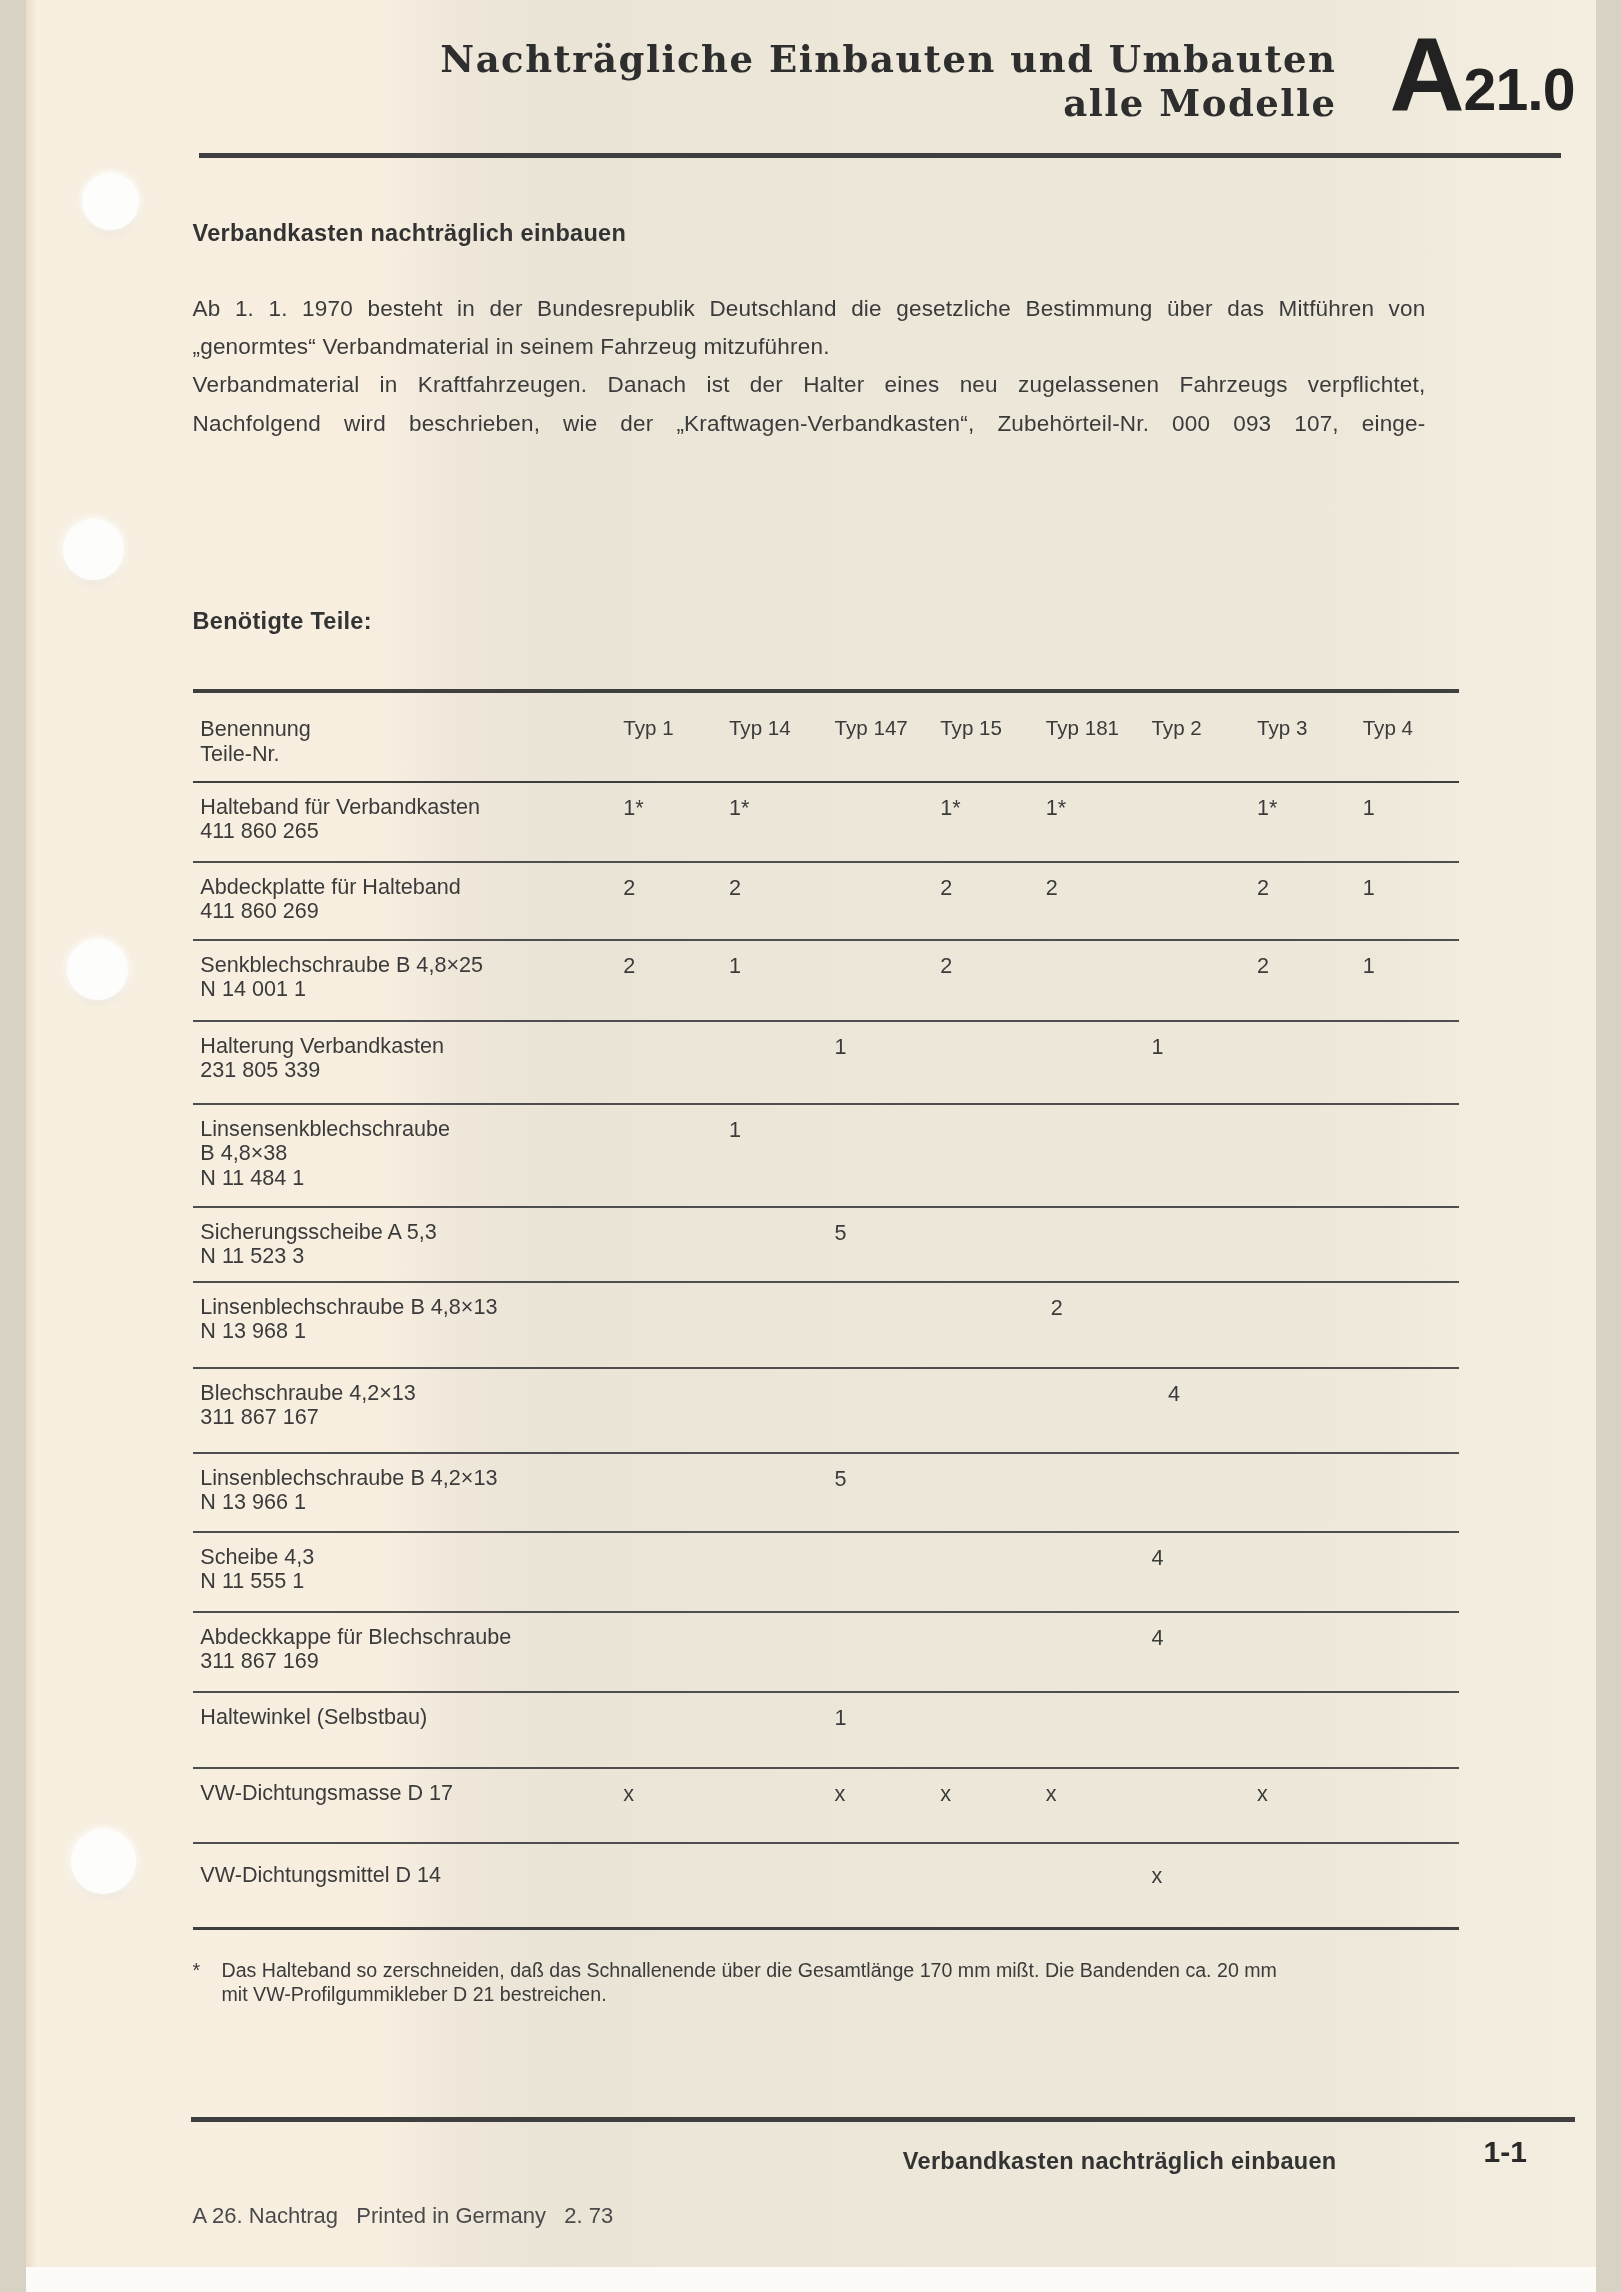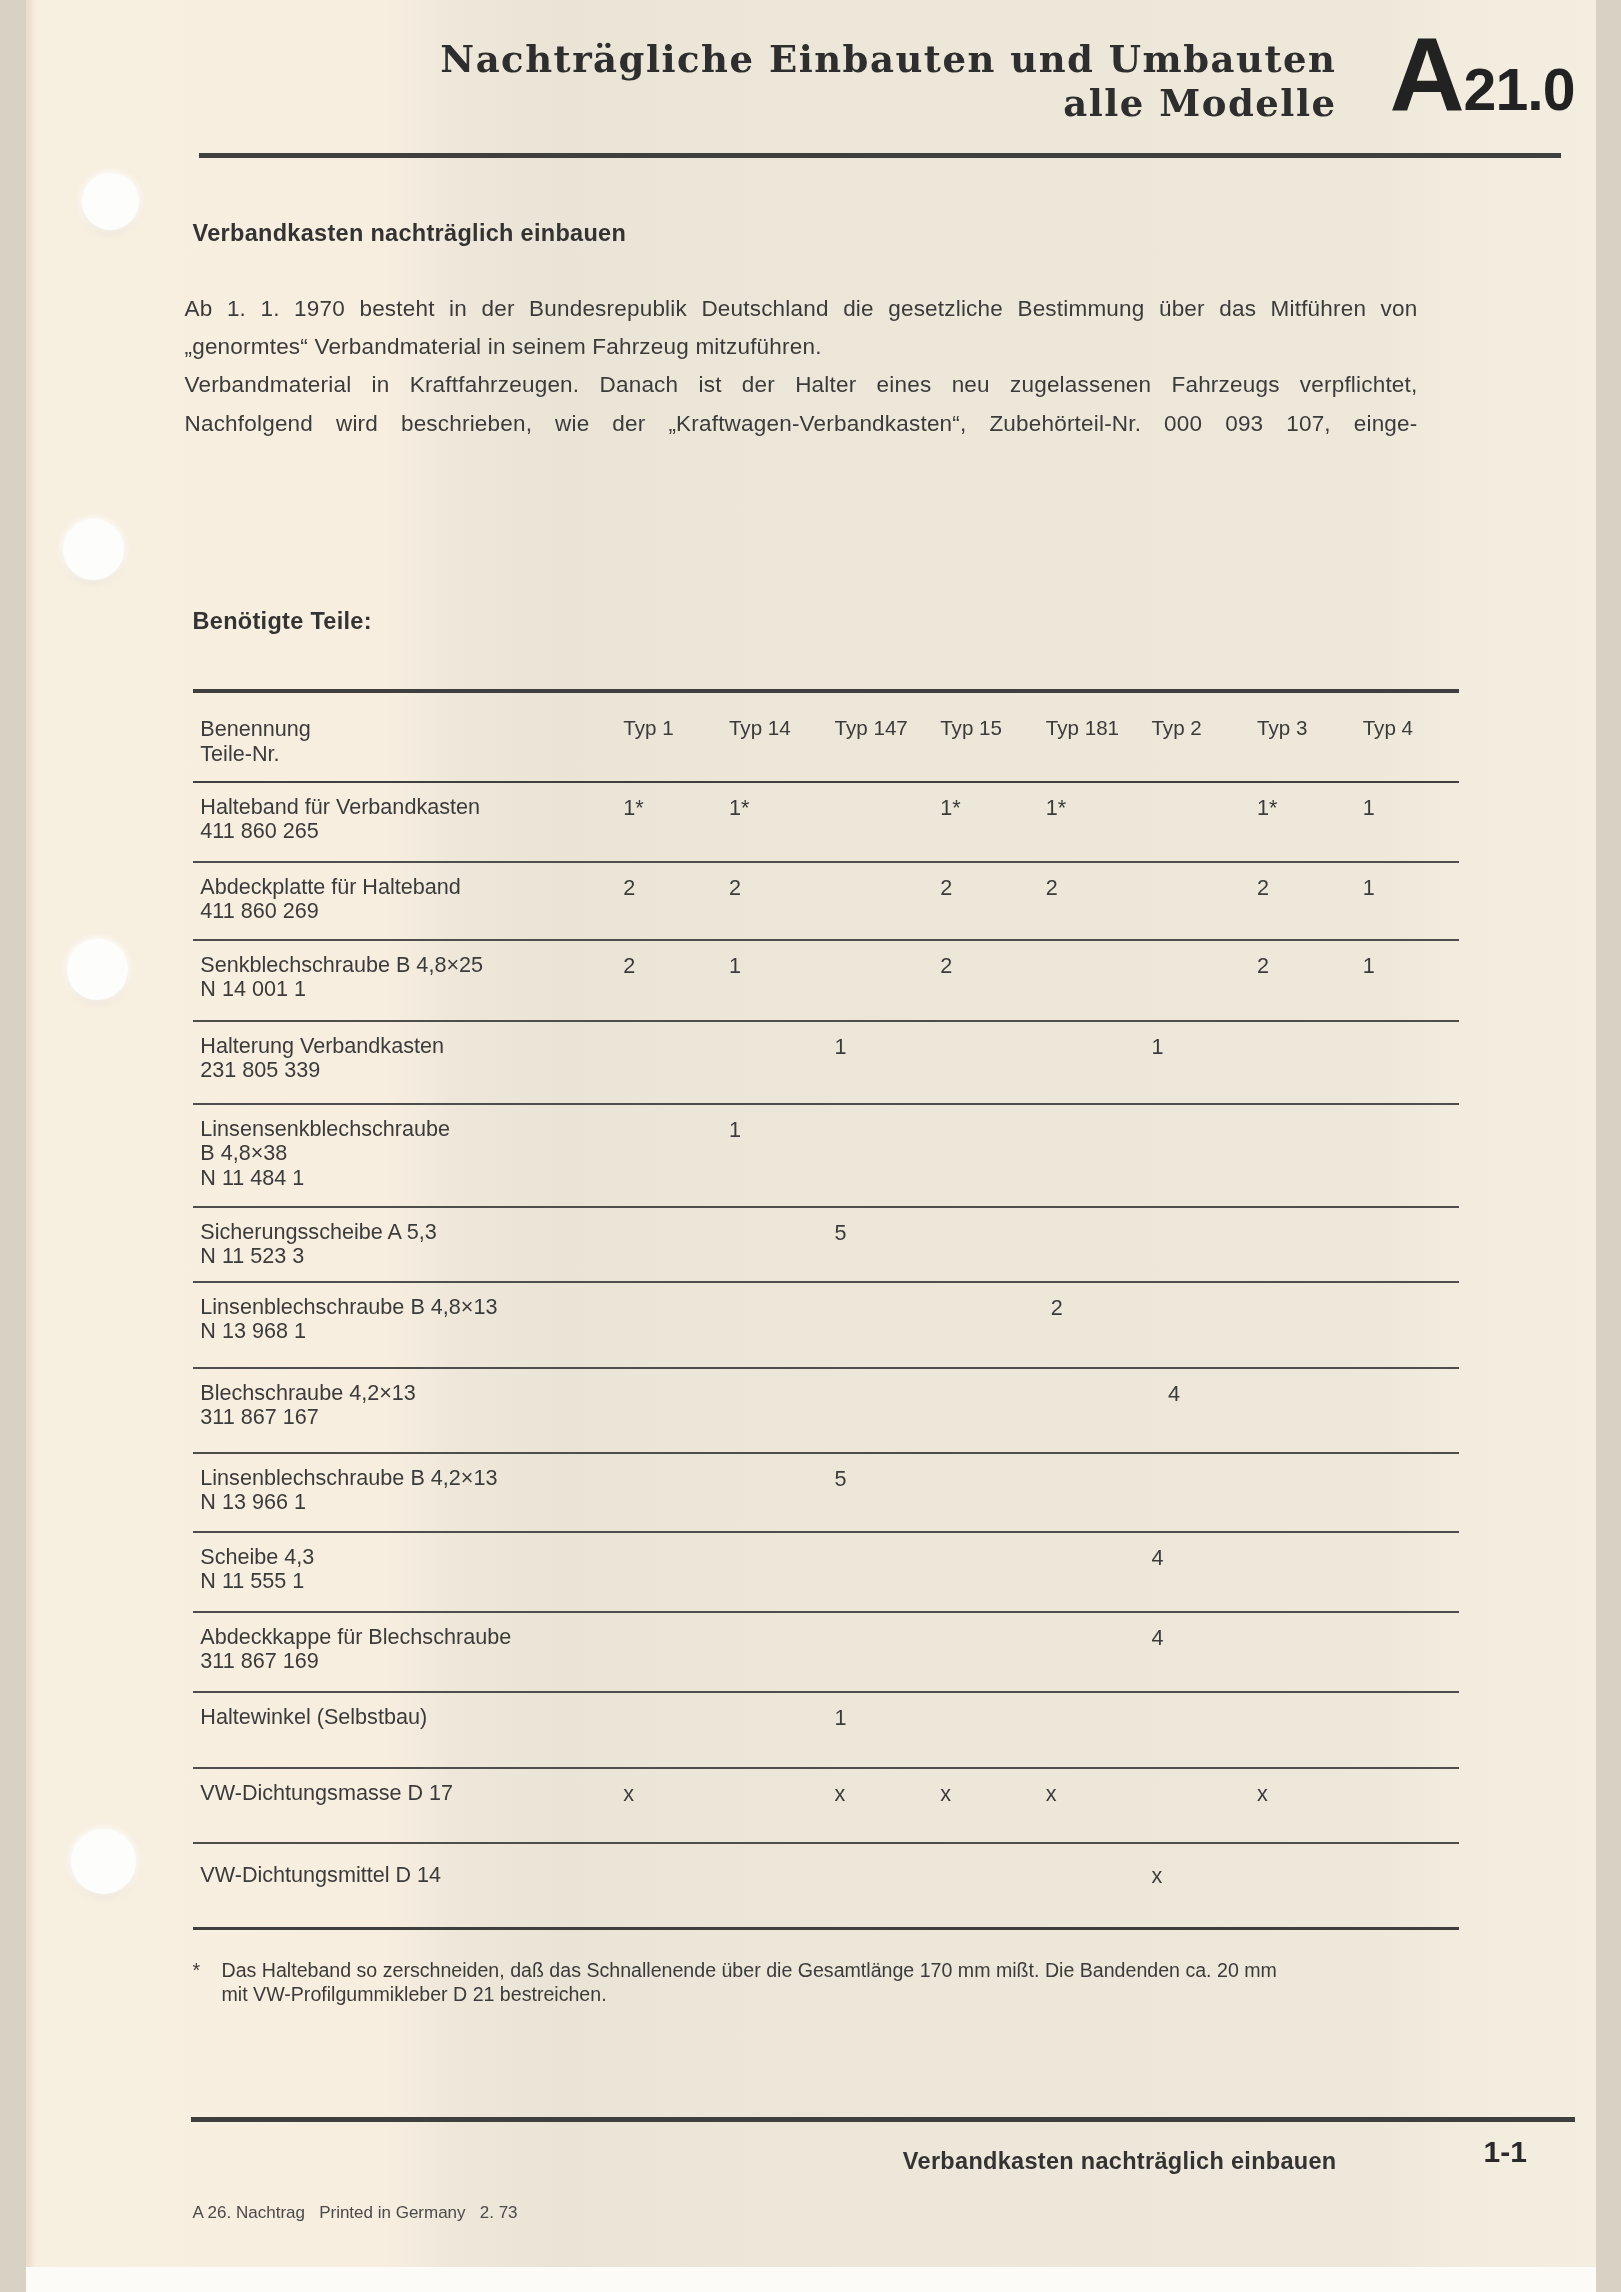--- a/index.html
+++ b/index.html
@@ -28,21 +28,21 @@
     font-size:37px;line-height:44px;letter-spacing:1.5px;color:#2e2e2e;
   }
   .hdr-code{position:absolute;left:1364px;top:19.6px;white-space:nowrap;color:#222;
             font-weight:bold;letter-spacing:-1px;}
   .hdr-code .big{font-size:104px;line-height:1.05;}
   .hdr-code .small{font-size:59px;}
   .rule{position:absolute;background:#3f3f3f;}
   .hdr-rule{left:173px;top:153px;width:1362px;height:4.9px;}
   
   .h-bold{position:absolute;left:167px;font-weight:bold;font-size:23.5px;color:#333;letter-spacing:0.3px;}
-  .para{position:absolute;left:159px;width:1233px;font-size:22.5px;line-height:38px;letter-spacing:0.2px;}
+  .para{position:absolute;left:167px;width:1233px;font-size:22.5px;line-height:38px;letter-spacing:0.2px;}
   .tline{white-space:normal;}
   .tline.just{text-align:justify;text-align-last:justify;}
   
   .ptable{
     position:absolute;left:167px;top:689px;width:1266px;
     border-top:4.9px solid #3f3f3f;border-bottom:3.9px solid #3f3f3f;
     box-sizing:border-box;font-size:21.6px;
   }
   .prow{display:flex;border-bottom:2px solid #4e4e4e;box-sizing:border-box;align-items:flex-start;}
   .prow:last-child{border-bottom:none;}
@@ -53,21 +53,21 @@
   .prow.header .pname{padding-top:22.5px;line-height:25.5px;}
   .prow.header .pcell{padding-top:22.5px;font-size:20.6px;}
   
   .footnote{position:absolute;left:167px;top:1959px;width:1284px;font-size:19.6px;line-height:23.5px;}
   .footnote .mark{position:absolute;left:0;top:0;}
   .footnote .fn-lines{margin-left:29px;}
   
   .ftr-rule{left:165px;top:2117px;width:1384px;height:4.9px;}
   .ftr-title{position:absolute;right:259px;top:2148px;font-weight:bold;font-size:23.5px;color:#333;letter-spacing:0.3px;}
   .ftr-page{position:absolute;left:1458px;top:2135px;font-weight:bold;font-size:30px;color:#2a2a2a;}
-  .imprint{position:absolute;left:167px;top:2203px;font-size:17px;color:#4a4a4a;white-space:pre;}
+  .imprint{position:absolute;left:167px;top:2203px;font-size:22px;color:#4a4a4a;white-space:pre;}
   .bottom-strip{position:absolute;left:0;top:2267px;width:1621px;height:25.5px;background:#fcfbf7;}
   .edge-left{position:absolute;left:0;top:0;width:8.8px;height:2293px;
              background:linear-gradient(90deg,#ecdccb,rgba(245,236,220,0));}
 </style>
 </head>
 <body>
 
 <div class="page">
 
   <div class="edge-left"></div>

